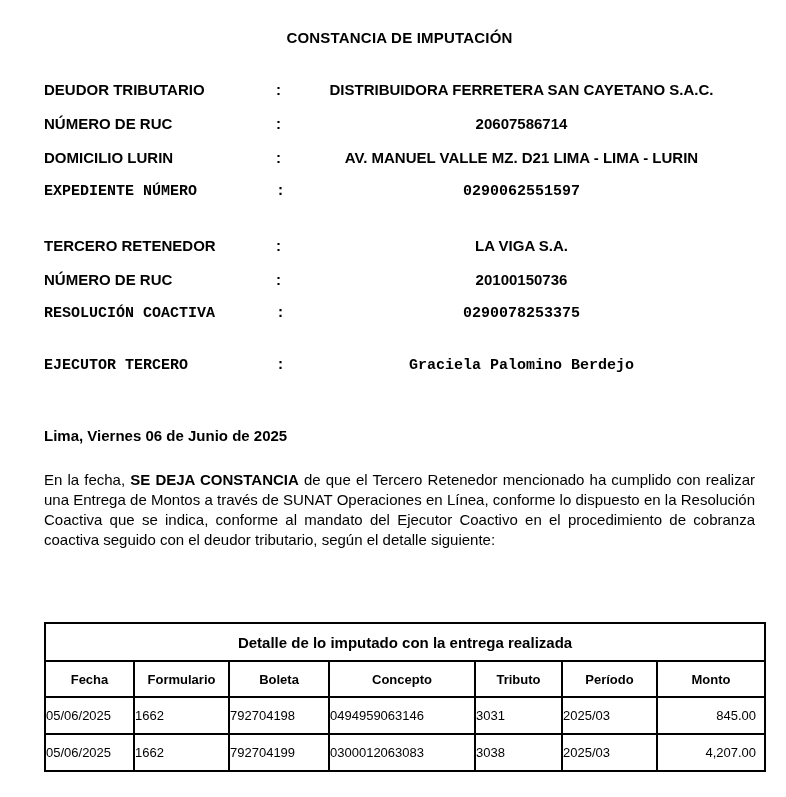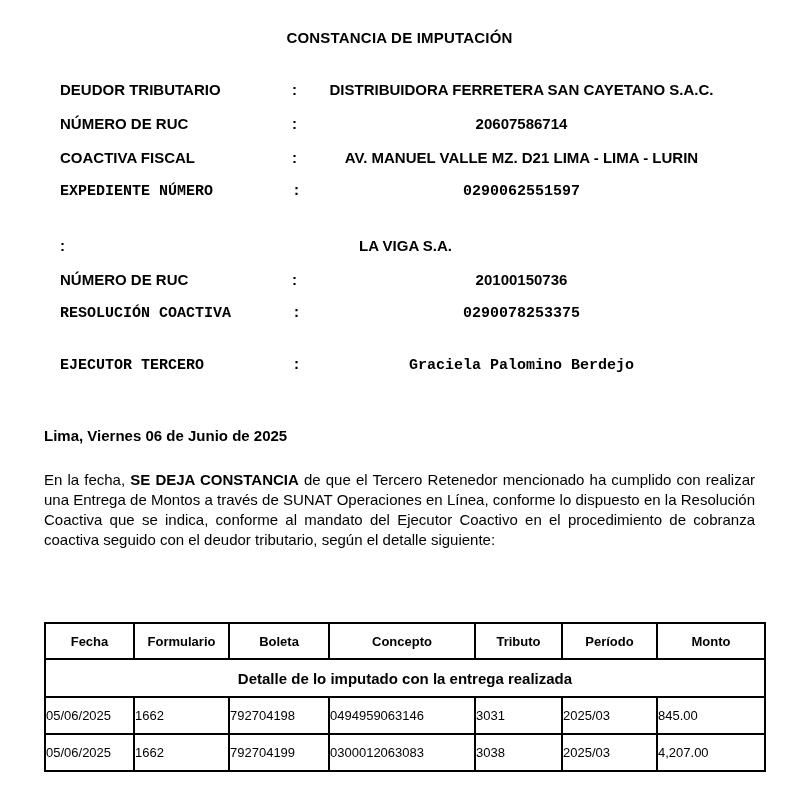--- a/index.html
+++ b/index.html
@@ -20,21 +20,21 @@
     height: 578px;
     padding: 28px 31px 0 44px;
   }
   .doc-title {
     text-align: center;
     font-weight: bold;
     font-size: 15px;
     line-height: 20px;
     letter-spacing: 0.2px;
   }
-  .info-block { margin: 16px; }
+  .info-block { margin: 0; }
   #block-debtor   { margin-top: 32px; }
   #block-retainer { margin-top: 34px; }
   #block-executor { margin-top: 32px; }
   .info-row {
     display: flex;
     align-items: flex-start;
     font-size: 15px;
     font-weight: bold;
     line-height: 20px;
     margin-bottom: 14px;
@@ -82,20 +82,21 @@
     font-weight: bold;
   }
   .tbl-cell {
     height: 35px;
     text-align: left;
     vertical-align: middle;
     font-size: 13px;
     font-weight: normal;
   }
   .tbl-cell.amount {
+    text-align: right;
     padding-right: 8px;
   }
 </style>
 </head>
 <body>
 
 <div class="page">
 
   <div class="doc-title">CONSTANCIA DE IMPUTACIÓN</div>
 
@@ -104,33 +105,34 @@
       <span class="info-label">DEUDOR TRIBUTARIO</span>
       <span class="colon">:</span>
       <span class="info-value">DISTRIBUIDORA FERRETERA SAN CAYETANO S.A.C.</span>
     </div>
     <div class="info-row">
       <span class="info-label">NÚMERO DE RUC</span>
       <span class="colon">:</span>
       <span class="info-value">20607586714</span>
     </div>
     <div class="info-row">
-      <span class="info-label">COACTIVA FISCAL</span>
+      <span class="info-label">DOMICILIO LURIN</span>
       <span class="colon">:</span>
       <span class="info-value">AV. MANUEL VALLE MZ. D21 LIMA - LIMA - LURIN</span>
     </div>
     <div class="info-row">
       <span class="info-label">EXPEDIENTE NÚMERO</span>
       <span class="colon">:</span>
       <span class="info-value">0290062551597</span>
     </div>
   </div>
 
   <div class="info-block" id="block-retainer">
     <div class="info-row">
+      <span class="info-label">TERCERO RETENEDOR</span>
       <span class="colon">:</span>
       <span class="info-value">LA VIGA S.A.</span>
     </div>
     <div class="info-row">
       <span class="info-label">NÚMERO DE RUC</span>
       <span class="colon">:</span>
       <span class="info-value">20100150736</span>
     </div>
     <div class="info-row">
       <span class="info-label">RESOLUCIÓN COACTIVA</span>
@@ -156,32 +158,32 @@
       <col style="width:89px">
       <col style="width:95px">
       <col style="width:100px">
       <col style="width:146px">
       <col style="width:87px">
       <col style="width:95px">
       <col style="width:108px">
     </colgroup>
     <tbody>
       <tr>
+        <td class="tbl-title-cell" colspan="7">Detalle de lo imputado con la entrega realizada</td>
+      </tr>
+      <tr>
         <th class="tbl-head-cell">Fecha</th>
         <th class="tbl-head-cell">Formulario</th>
         <th class="tbl-head-cell">Boleta</th>
         <th class="tbl-head-cell">Concepto</th>
         <th class="tbl-head-cell">Tributo</th>
         <th class="tbl-head-cell">Período</th>
         <th class="tbl-head-cell">Monto</th>
       </tr>
       <tr>
-        <td class="tbl-title-cell" colspan="7">Detalle de lo imputado con la entrega realizada</td>
-      </tr>
-      <tr>
         <td class="tbl-cell">05/06/2025</td>
         <td class="tbl-cell">1662</td>
         <td class="tbl-cell">792704198</td>
         <td class="tbl-cell">0494959063146</td>
         <td class="tbl-cell">3031</td>
         <td class="tbl-cell">2025/03</td>
         <td class="tbl-cell amount">845.00</td>
       </tr>
       <tr>
         <td class="tbl-cell">05/06/2025</td>

